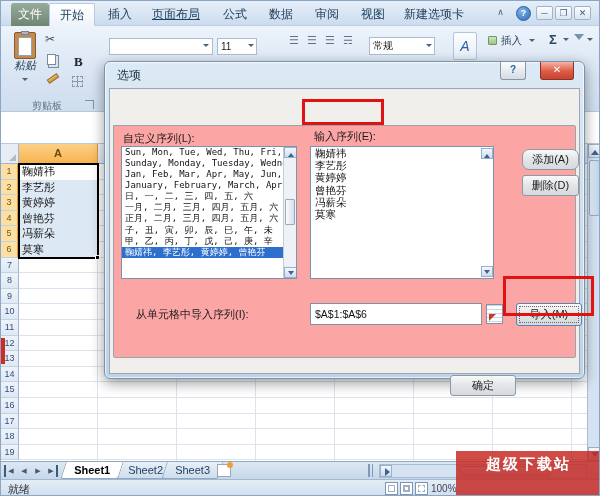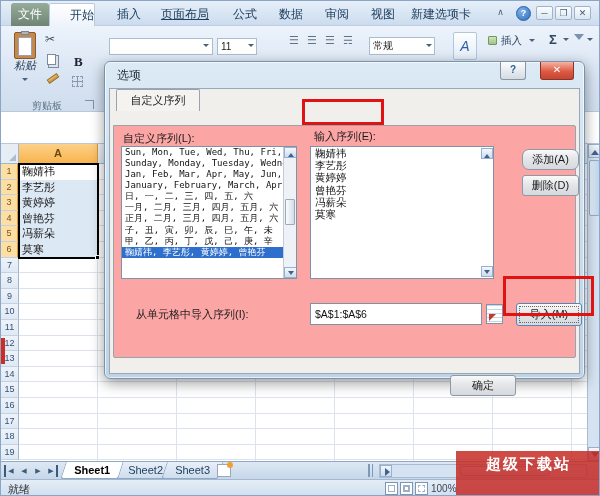--- a/index.html
+++ b/index.html
@@ -7,21 +7,21 @@
   body { font-family:"Liberation Sans","DejaVu Sans",sans-serif; }
   .app { position:relative; width:600px; height:496px; background:#cfdded; overflow:hidden; border:1px solid #8aa6c4; }
 
   
   .tabrow { position:absolute; top:0; left:0; right:0; height:25px;
     background:linear-gradient(#e6eff9,#ccdcee); border-bottom:1px solid #bccfe4; }
   .file-tab { position:absolute; left:10px; top:2px; width:38px; height:23px;
     background:linear-gradient(#97ab9b,#6f8573); color:#fff; font-size:12px;
     text-align:center; line-height:22px; border-radius:3px 3px 0 0; }
   .rtab { position:absolute; top:2px; height:23px; font-size:12px; color:#20415f;
-    text-align:right; line-height:23px; }
+    text-align:center; line-height:23px; }
   .rtab.active { background:linear-gradient(#ffffff,#eef4fb);
     border:1px solid #b8cade; border-bottom:none; border-radius:2px 2px 0 0; }
   .wc { position:absolute; top:5px; width:17px; height:14px; font-size:9px; color:#44607c;
     text-align:center; line-height:13px; }
   .wc.box { background:linear-gradient(#fbfdff,#dbe6f1); border:1px solid #9fb4cb; border-radius:2px; }
   .wc.helpq { background:radial-gradient(circle at 35% 30%,#7fb2e8,#2f6fc0); color:#fff;
     border-radius:50%; width:15px; height:15px; font-weight:bold; border:1px solid #2a5f9e; }
 
   
   .ribbon { position:absolute; top:25px; left:0; right:0; height:86px;
@@ -317,21 +317,20 @@
     <div class="sb-btn" style="bottom:0;">
         <div class="tri-d" style="top:4px;"></div>
       </div>
   </div>
 
   <div class="dialog">
     <div class="dlg-title-text">选项</div>
     <div class="dlg-help">?</div>
     <div class="dlg-close">✕</div>
     <div class="dlg-body">
-      <div class="dlg-tab">自定义序列</div>
       <div class="dlg-panel">
         <div class="lbl" style="left:9px;top:5px;">自定义序列(L):</div>
         <div class="lbl" style="left:200px;top:3px;">输入序列(E):</div>
         <div class="listbox">
           <div class="lb-row">Sun, Mon, Tue, Wed, Thu, Fri, S</div>
           <div class="lb-row">Sunday, Monday, Tuesday, Wednes</div>
           <div class="lb-row">Jan, Feb, Mar, Apr, May, Jun, J</div>
           <div class="lb-row">January, February, March, April</div>
           <div class="lb-row">日, 一, 二, 三, 四, 五, 六</div>
           <div class="lb-row">一月, 二月, 三月, 四月, 五月, 六</div>

